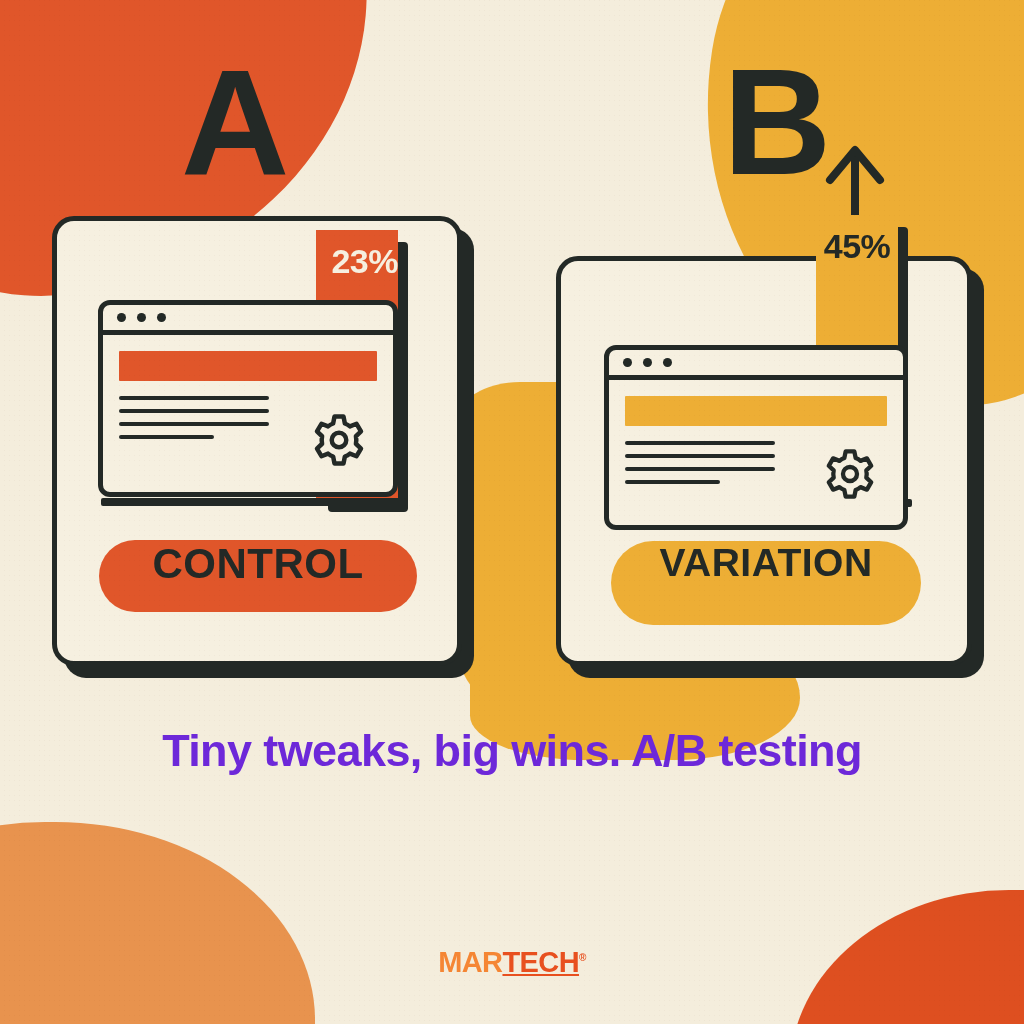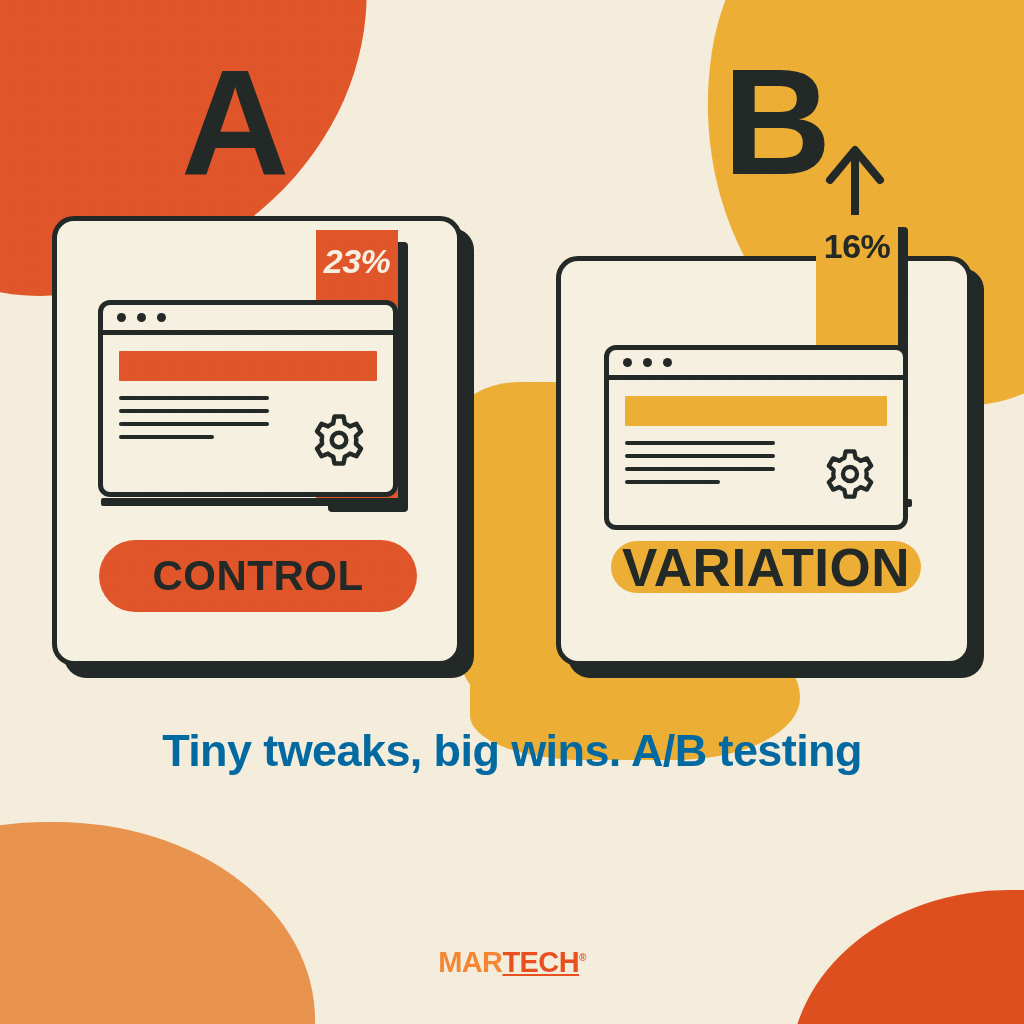--- a/index.html
+++ b/index.html
@@ -110,30 +110,30 @@
   .bar-label{
     position:relative;font-weight:900;font-size:34px;letter-spacing:-.5px;
     padding-top:12px;
   }
   .baseline{position:absolute;height:8px;background:#232926;border-radius:2px;}
 
   
   .pill{
     position:absolute;
     border-radius:999px;
-    display:flex;align-items:center;justify-content:center;
+    display:flex;justify-content:center;
     color:#232926;font-weight:900;letter-spacing:.5px;
   }
   #pill-a{left:42px;top:319px;width:318px;height:72px;background:#E0562A;font-size:42px;}
-  #pill-b{left:50px;top:280px;width:310px;height:52px;background:#EDAE35;font-size:53px;}
+  #pill-b{left:50px;top:280px;width:310px;height:84px;background:#EDAE35;font-size:39px;}
 
   
   #caption{
     position:absolute;left:60px;top:723px;width:904px;
-    text-align:center;color:#0369a1;
+    text-align:center;color:#6d28d9;
     font-weight:700;font-size:45px;line-height:1.26;
     letter-spacing:-.6px;
   }
   .cap-line{display:block;}
 
   
   #logo{
     position:absolute;left:0;top:946px;width:1024px;
     text-align:center;font-weight:900;font-size:29px;letter-spacing:-.6px;
   }
@@ -159,21 +159,21 @@
   <svg id="arrow-up" viewBox="0 0 70 90">
     <line x1="35" y1="88" x2="35" y2="12" stroke="#232926" stroke-width="8" stroke-linecap="round"></line>
     <path d="M10 40 L35 10 L60 40" fill="none" stroke="#232926" stroke-width="8" stroke-linecap="round" stroke-linejoin="round"></path>
   </svg>
 
   <div class="card" id="card-a">
 
     <div class="bar-wrap" style="left:259px;top:9px;">
       <div class="bar-shadow" style="left:12px;top:12px;width:80px;height:270px;border-radius:4px;"></div>
       <div class="bar-fill" style="width:82px;height:270px;background:#E0562A;">
-        <div class="bar-label" style="color:#F6F0E0;text-align:center;font-style:italic;">23%</div>
+        <div class="bar-label" style="color:#F6F0E0;text-align:right;">23%</div>
       </div>
     </div>
     <div class="baseline" style="left:44px;top:277px;width:305px;"></div>
 
     <div class="browser" id="browser-a">
       <div class="browser-bar">
         <span class="dot"></span>
         <span class="dot"></span>
         <span class="dot"></span>
       </div>
@@ -199,21 +199,21 @@
     <div class="pill" id="pill-a">
       <span>CONTROL</span>
     </div>
   </div>
 
   <div class="card" id="card-b">
 
     <div class="bar-wrap" style="left:255px;top:-46px;">
       <div class="bar-shadow" style="left:12px;top:12px;width:80px;height:284px;border-radius:4px;"></div>
       <div class="bar-fill" style="width:82px;height:284px;background:#EDAE35;">
-        <div class="bar-label" style="color:#232926;text-align:center;">16%</div>
+        <div class="bar-label" style="color:#232926;text-align:center;">45%</div>
       </div>
     </div>
     <div class="baseline" style="left:46px;top:238px;width:305px;"></div>
 
     <div class="browser" id="browser-b">
       <div class="browser-bar">
         <span class="dot"></span>
         <span class="dot"></span>
         <span class="dot"></span>
       </div>

